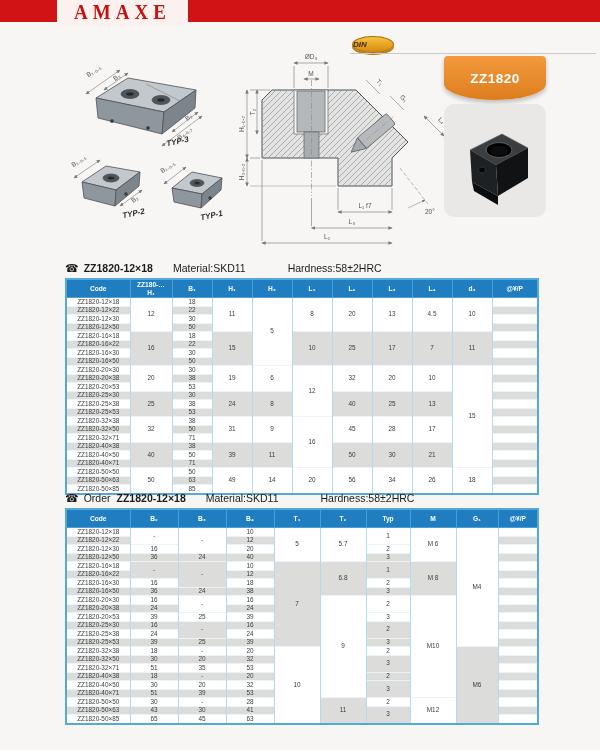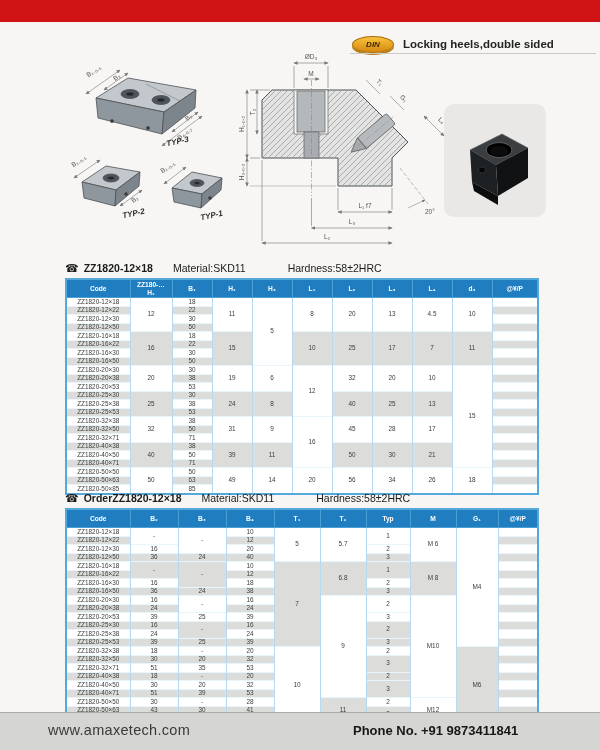--- a/index.html
+++ b/index.html
@@ -7,21 +7,21 @@
         font-family:"Liberation Sans",sans-serif;}
   
   .topbar{position:absolute;top:0;left:0;width:600px;height:22px;background:#d01314;}
   .logoBox{position:absolute;top:0;left:57px;width:131px;height:26px;background:#fbf2ef;
            display:flex;align-items:center;justify-content:center;}
   .logoText{font-family:"Liberation Serif",serif;font-weight:bold;font-size:19px;
             letter-spacing:5px;color:#c51111;transform:scaleY(1.05);}
   
   .dinBadge{position:absolute;left:352px;top:36px;width:40px;height:15px;border-radius:50%;
             background:linear-gradient(180deg,#f6c33d,#d8880f);border:1px solid #a86d07;
-            box-shadow:0 2px 0 #b97c10;display:flex;align-items:center;justify-content:center;
+            box-shadow:0 2px 0 #b97c10;display:flex;align-items:center;
             font-size:8px;font-weight:bold;color:#402c00;font-style:italic;}
   .prodTitle{position:absolute;left:403px;top:38px;font-size:11.5px;font-weight:bold;color:#232323;}
   .titleRule{position:absolute;left:350px;top:53px;width:246px;height:1px;background:#c9c9c7;}
   
   .modelTab{position:absolute;left:444px;top:56px;width:102px;height:44px;
             background:linear-gradient(180deg,#f29a3d,#dd7d1d);
             border-radius:4px 4px 0 0;border-bottom-left-radius:50% 16px;border-bottom-right-radius:50% 16px;
             box-shadow:0 3px 4px rgba(0,0,0,.22);color:#fff;font-weight:bold;font-size:13.5px;
             text-align:center;padding-top:15px;box-sizing:border-box;letter-spacing:.5px;}
   .photoCard{position:absolute;left:444px;top:104px;width:102px;height:113px;background:#e9e8e6;
@@ -29,21 +29,21 @@
   
   .drawSvg{position:absolute;left:0;top:0;width:600px;height:260px;}
   .dimtxt{font-size:6.5px;fill:#555;}
   .typtxt{font-size:8px;font-style:italic;font-weight:bold;fill:#2e2e2e;}
   
   .tblWrap{position:absolute;left:65px;width:472px;}
   .tw1{top:262px;} .tw2{top:492px;}
   .tblTitle{display:flex;align-items:baseline;height:14px;font-size:10.5px;color:#1b1b1b;}
   .tblTitle .ph{font-size:11px;margin-right:5px;}
   .tblTitle .mdl{font-weight:bold;}
-  .tblTitle .ord{font-weight:bold;}
+  .tblTitle .ord{font-weight:normal;margin-right:6px;}
   .tblTitle .mat{margin-left:20px;}
   .tblTitle .hrd{margin-left:42px;}
   table{border-collapse:collapse;table-layout:fixed;width:472px;margin-top:2px;
         background:#fff;border:2px solid #54a8da;}
   th{background:#1f7dc0;color:#fff;font-size:6.6px;font-weight:bold;height:17px;padding:0;
      line-height:1.15;border:1px solid #4a9fd4;white-space:pre-line;}
   td{font-size:6.4px;color:#3c3c3c;text-align:center;height:7.5px;padding:0;line-height:1;
      border-left:1px solid #b5d9ef;border-right:1px solid #b5d9ef;border-top:1px solid #eaf4fb;
      overflow:hidden;white-space:nowrap;}
   td.g{background:#dcdcda;} td.w{background:#fff;}
@@ -52,27 +52,30 @@
           border-top:1px solid #a9a9a7;}
   .footUrl{position:absolute;left:48px;top:9px;font-size:14.5px;color:#3a3a3a;letter-spacing:.3px;}
   .footPhone{position:absolute;left:353px;top:10px;font-size:13px;font-weight:bold;color:#171717;}
 </style>
 </head>
 <body>
 
 <div class="page">
 
   <div class="topbar"></div>
+  <div class="logoBox">
+    <span class="logoText">AMAXE</span>
+  </div>
 
   <div class="dinBadge">
     <span>DIN</span>
   </div>
-  <div class="prodTitle">Locking heels,double sided</div>
   <div class="titleRule"></div>
 
+  <div class="modelTab">ZZ1820</div>
 
   <svg class="drawSvg" viewBox="0 0 600 260">
     <defs>
       <pattern id="hatch" patternUnits="userSpaceOnUse" width="6" height="6">
         <path d="M0,6 L6,0" stroke="#9aa0a5" stroke-width="0.8"></path>
       </pattern>
       <marker id="ar" markerWidth="7" markerHeight="6" refX="6" refY="3" orient="auto-start-reverse">
         <path d="M0,0 L7,3 L0,6 z" fill="#777"></path>
       </marker>
     </defs>
@@ -617,18 +620,14 @@
             <td>ZZ1820-50×85</td>
             <td>65</td>
             <td>45</td>
             <td>63</td>
             <td></td>
           </tr>
         </tbody>
       </table>
   </div>
 
-  <div class="footer">
-    <span class="footUrl">www.amaxetech.com</span>
-    <span class="footPhone">Phone No. +91 9873411841</span>
-  </div>
 
 </div>
 
 </body></html>

